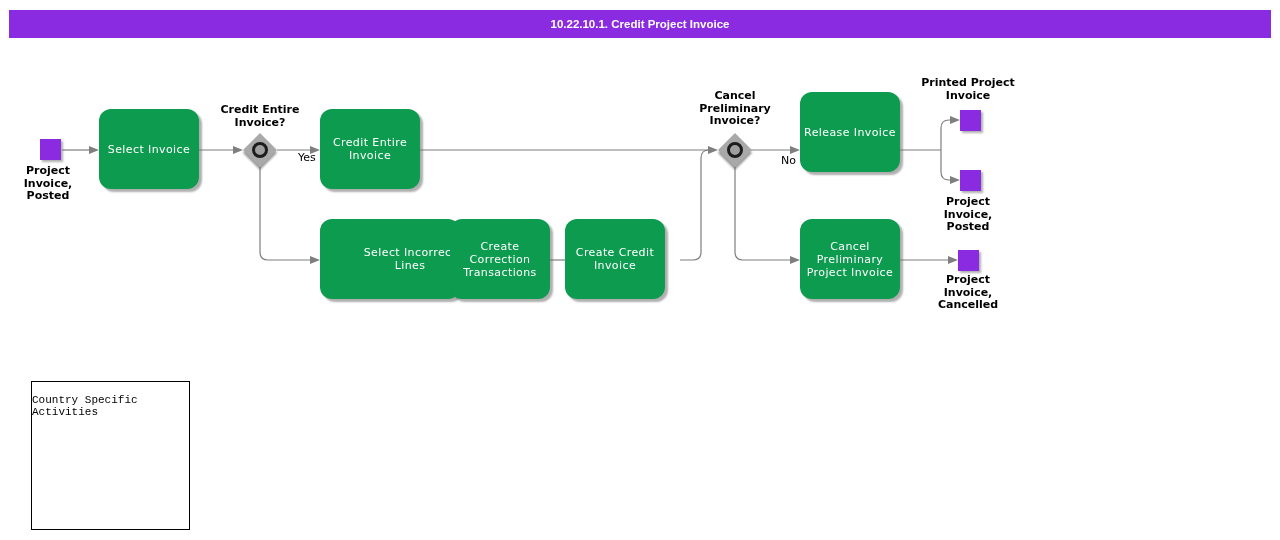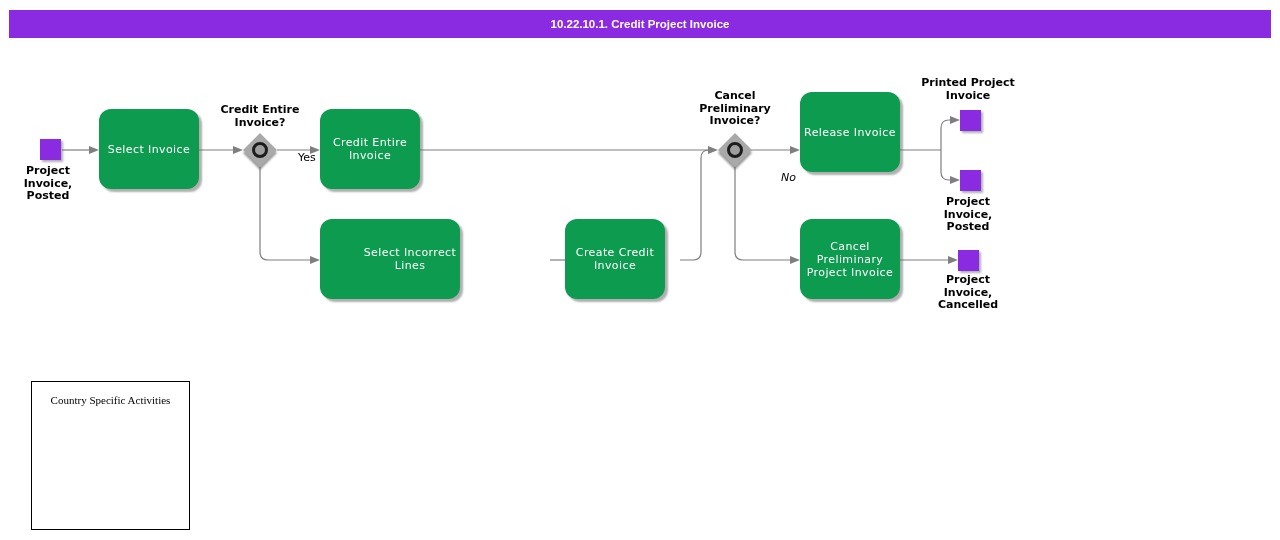--- a/index.html
+++ b/index.html
@@ -18,22 +18,22 @@
         box-shadow:2px 2px 2px rgba(110,110,110,0.55);}
   .diamond{position:absolute;width:24px;height:24px;background:#a9a9a9;transform:rotate(45deg);
         filter:drop-shadow(2px 2px 1px rgba(90,90,90,0.65));}
   .gateway-circle{position:absolute;width:10px;height:10px;border:3px solid #1c1c1c;
         border-radius:50%;background:#9e9e9e;}
   .flow-label{position:absolute;font-size:11px;line-height:12.5px;color:#000000;
         text-align:center;white-space:pre-line;font-weight:bold;}
   .branch-label{position:absolute;font-size:11px;color:#000000;margin-left:19px;}
   .country-box{position:absolute;left:31px;top:381px;width:157px;height:147px;
         border:1px solid #000000;background:#ffffff;}
-  .country-title{margin-top:12px;text-align:center;font-size:11px;color:#000000;
-        font-family:Liberation Serif, serif;}
+  .country-title{margin-top:12px;text-align:left;font-size:11px;color:#000000;
+        font-family:Liberation Mono, monospace;}
 </style>
 </head>
 <body>
 
 <div class="page">
 
   <div class="title-bar">
     <span>10.22.10.1. Credit Project Invoice</span>
   </div>
 
@@ -86,20 +86,25 @@
 
   <div class="activity" style="left:800px;top:92px;width:100px;height:80px;">
     <span class="activity-label">Release Invoice</span>
   </div>
 
   <div class="activity" style="left:320px;top:219px;width:100px;height:80px;padding-left:40px;">
     <span class="activity-label">Select Incorrect
 Lines</span>
   </div>
 
+  <div class="activity" style="left:450px;top:219px;width:100px;height:80px;">
+    <span class="activity-label">Create
+Correction
+Transactions</span>
+  </div>
 
   <div class="activity" style="left:565px;top:219px;width:100px;height:80px;">
     <span class="activity-label">Create Credit
 Invoice</span>
   </div>
 
   <div class="activity" style="left:800px;top:219px;width:100px;height:80px;">
     <span class="activity-label">Cancel
 Preliminary
 Project Invoice</span>
@@ -109,21 +114,21 @@
   <div class="gateway-circle" style="left:252px;top:142px;"></div>
   <div class="flow-label" style="left:210px;top:104px;width:100px;">Credit Entire
 Invoice?</div>
   <div class="branch-label" style="left:279px;top:151px;">Yes</div>
 
   <div class="diamond" style="left:723px;top:138px;"></div>
   <div class="gateway-circle" style="left:727px;top:142px;"></div>
   <div class="flow-label" style="left:685px;top:90px;width:100px;">Cancel
 Preliminary
 Invoice?</div>
-  <div class="branch-label" style="left:762px;top:171px;font-style:italic;">No</div>
+  <div class="branch-label" style="left:762px;top:154px;">No</div>
 
   <div class="event-square" style="left:960px;top:110px;"></div>
   <div class="flow-label" style="left:918px;top:77px;width:100px;">Printed Project
 Invoice</div>
 
   <div class="event-square" style="left:960px;top:170px;"></div>
   <div class="flow-label" style="left:918px;top:196px;width:100px;">Project
 Invoice,
 Posted</div>
 

